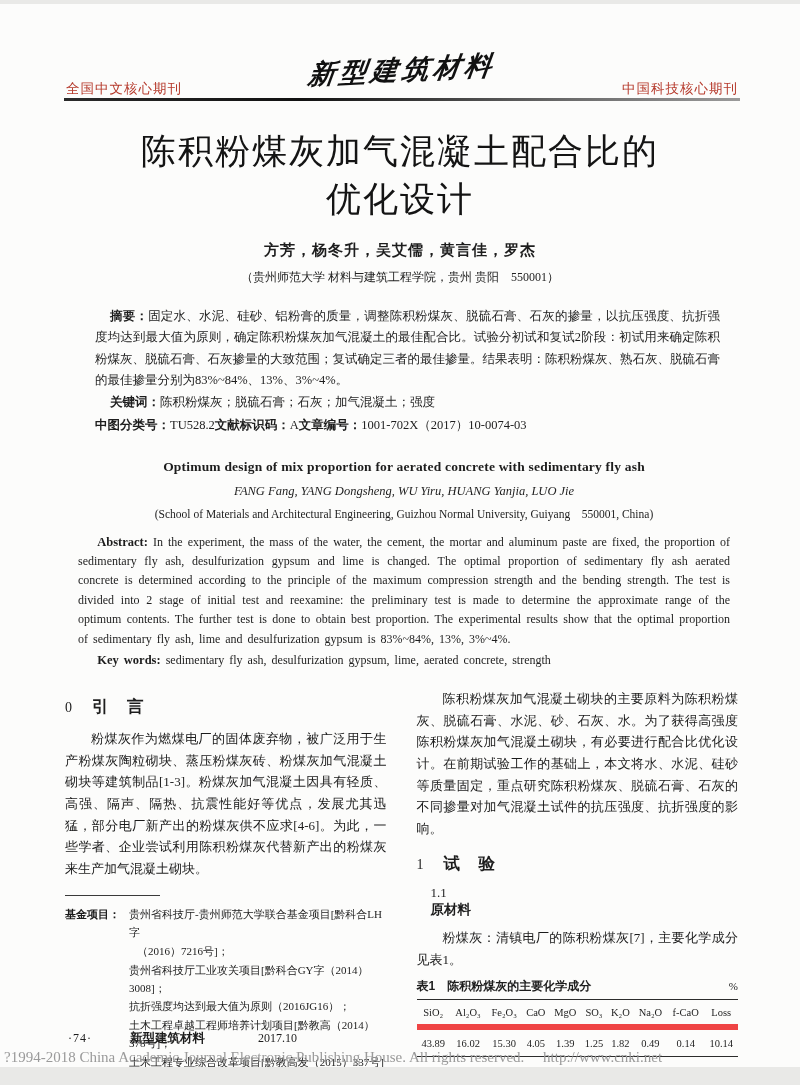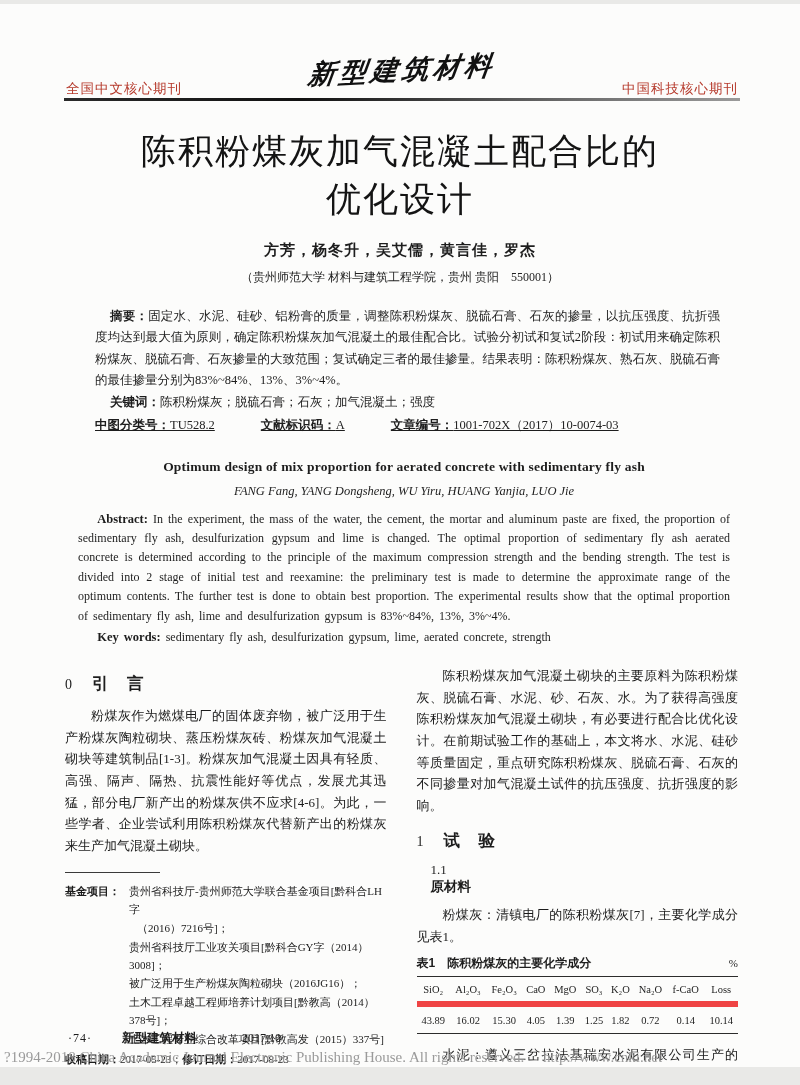--- a/index.html
+++ b/index.html
@@ -23,21 +23,21 @@
   
   .title { margin:124px 70px 0; text-align:center; font-size:35px; line-height:1.38;
            letter-spacing:2px; color:#141414; }
   .authors { margin-top:16px; text-align:center; font-size:15px; font-weight:600;
              font-family:"Liberation Sans","DejaVu Sans",sans-serif; letter-spacing:1px; }
   .affil { margin-top:9px; text-align:center; font-size:12px; color:#222; }
   
   .meta { margin:20px 80px 0 95px; font-size:12.5px; line-height:1.72; text-align:justify; }
   .meta .lbl { font-weight:bold; font-family:"Liberation Sans","DejaVu Sans",sans-serif; }
   .meta p.first { text-indent:1.2em; }
-  .clc-line { display:flex; gap:46px; margin-top:2px; white-space:nowrap;text-decoration:underline; }
+  .clc-line { display:flex; margin-top:2px; white-space:nowrap; }
   
   .en { margin:22px 70px 0 78px; }
   .en-title { text-align:center; font-weight:bold; font-size:13.5px; letter-spacing:.2px; }
   .en-auth  { text-align:center; font-style:italic; font-size:12.5px; margin-top:9px; }
   .en-affil { text-align:center; font-size:11.5px; margin-top:8px; }
   .en-abs   { margin-top:10px; font-size:12px; line-height:1.62; text-align:justify;
               text-indent:1.6em; word-spacing:2px; }
   .en-abs b, .en-kw b { font-size:12.5px; }
   .en-kw    { margin-top:4px; font-size:12px; text-indent:1.6em; word-spacing:2px; }
   
@@ -64,21 +64,21 @@
   
   .tbl-cap { display:flex; align-items:baseline; margin:8px 0 4px; font-size:12px; }
   .tbl-cap .cap-main { flex:1; font-weight:bold;
         font-family:"Liberation Sans","DejaVu Sans",sans-serif; }
   .tbl-cap .cap-unit { font-size:11px; font-weight:normal; }
   table.chem { width:100%; border-collapse:collapse; border-top:1.6px solid #2c2c2c;
                border-bottom:1.6px solid #2c2c2c; }
   table.chem th { font-weight:normal; font-size:10.5px; padding:7px 0 6px; border-bottom:6px solid #ef4444; }
   table.chem td { font-size:10.5px; padding:8px 0 7px; text-align:center; }
   
-  .foot-row { position:absolute; left:68px; top:1026px; font-size:12px; display:flex; align-items:baseline; }
+  .foot-row { position:absolute; left:68px; top:1026px; font-size:12px; display:flex; align-items:baseline;gap:8px; }
   .foot-page { letter-spacing:1px; }
   .foot-journal { margin-left:30px; font-weight:bold; font-size:12.5px;
                   font-family:"Liberation Sans","DejaVu Sans",sans-serif; }
   .foot-issue { margin-left:45px; }
   .copyright { position:absolute; left:4px; top:1044px; width:740px; font-size:15px;
                color:#9a9a9a; font-family:"Liberation Serif",serif; }
   .watermark { position:absolute; left:598px; top:1022px; font-size:27px; font-weight:bold;
                color:rgba(232,136,58,.88); font-family:"Liberation Sans","DejaVu Sans",sans-serif;
                letter-spacing:1px; white-space:nowrap; }
 </style>
@@ -107,41 +107,42 @@
     <div class="clc-line">
       <span><b class="lbl">中图分类号：</b><span>TU528.2</span></span>
       <span><b class="lbl">文献标识码：</b><span>A</span></span>
       <span><b class="lbl">文章编号：</b><span>1001-702X（2017）10-0074-03</span></span>
     </div>
   </div>
 
   <div class="en">
     <div class="en-title">Optimum design of mix proportion for aerated concrete with sedimentary fly ash</div>
     <div class="en-auth">FANG Fang, YANG Dongsheng, WU Yiru, HUANG Yanjia, LUO Jie</div>
+    <div class="en-affil">(School of Materials and Architectural Engineering, Guizhou Normal University, Guiyang　550001, China)</div>
     <p class="en-abs"><b>Abstract:</b> <span>In the experiment, the mass of the water, the cement, the mortar and aluminum paste are fixed, the proportion of sedimentary fly ash, desulfurization gypsum and lime is changed. The optimal proportion of sedimentary fly ash aerated concrete is determined according to the principle of the maximum compression strength and the bending strength. The test is divided into 2 stage of initial test and reexamine: the preliminary test is made to determine the approximate range of the optimum contents. The further test is done to obtain best proportion. The experimental results show that the optimal proportion of sedimentary fly ash, lime and desulfurization gypsum is 83%~84%, 13%, 3%~4%.</span></p>
     <p class="en-kw"><b>Key words:</b> <span>sedimentary fly ash, desulfurization gypsum, lime, aerated concrete, strength</span></p>
   </div>
 
   <div class="cols">
 
     <div class="col">
       <div class="sec-h">
         <span class="sec-num">0</span>
         <span class="sec-ttl">引　言</span>
       </div>
       <p class="para">粉煤灰作为燃煤电厂的固体废弃物，被广泛用于生产粉煤灰陶粒砌块、蒸压粉煤灰砖、粉煤灰加气混凝土砌块等建筑制品[1-3]。粉煤灰加气混凝土因具有轻质、高强、隔声、隔热、抗震性能好等优点，发展尤其迅猛，部分电厂新产出的粉煤灰供不应求[4-6]。为此，一些学者、企业尝试利用陈积粉煤灰代替新产出的粉煤灰来生产加气混凝土砌块。</p>
 
       <div class="fn-sep"></div>
       <div class="fn">
         <div class="fund">
           <span class="lbl">基金项目：</span>
           <div>贵州省科技厅-贵州师范大学联合基金项目[黔科合LH字</div>
           <div class="cont">（2016）7216号]；</div>
           <div>贵州省科技厅工业攻关项目[黔科合GY字（2014）3008]；</div>
-          <div>被广泛用于生产粉煤灰陶粒砌块（2016JG16）；</div>
+          <div>抗折强度均达到最大值为原则（2016JG16）；</div>
           <div>土木工程卓越工程师培养计划项目[黔教高（2014）378号]；</div>
           <div>土木工程专业综合改革项目[黔教高发（2015）337号]</div>
         </div>
         <div class="fn-line">
           <b class="lbl">收稿日期：</b><span>2017-05-23；</span><b class="lbl">修订日期：</b><span>2017-08-23</span>
         </div>
 
       </div>
     </div>
 
@@ -179,21 +180,21 @@
         </thead>
         <tbody>
           <tr>
             <td>43.89</td>
             <td>16.02</td>
             <td>15.30</td>
             <td>4.05</td>
             <td>1.39</td>
             <td>1.25</td>
             <td>1.82</td>
-            <td>0.72</td>
+            <td>0.49</td>
             <td>0.14</td>
             <td>10.14</td>
           </tr>
         </tbody>
       </table>
 
       <p class="para" style="margin-top:10px;">水泥：遵义三岔拉法基瑞安水泥有限公司生产的P·O42.5水泥。</p>
 
     </div>
   </div>

